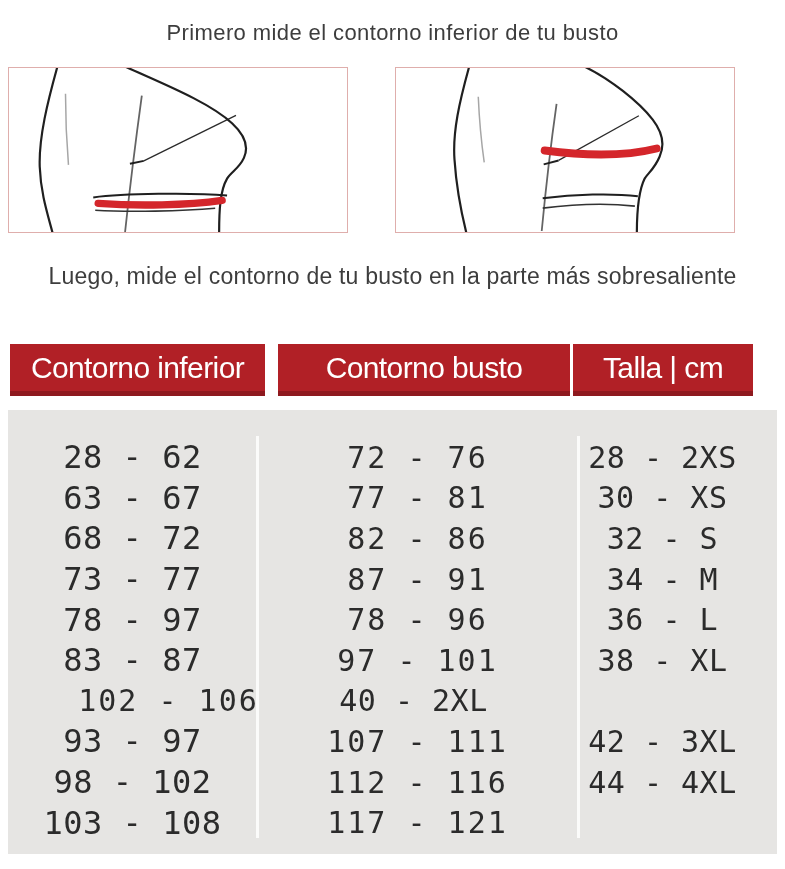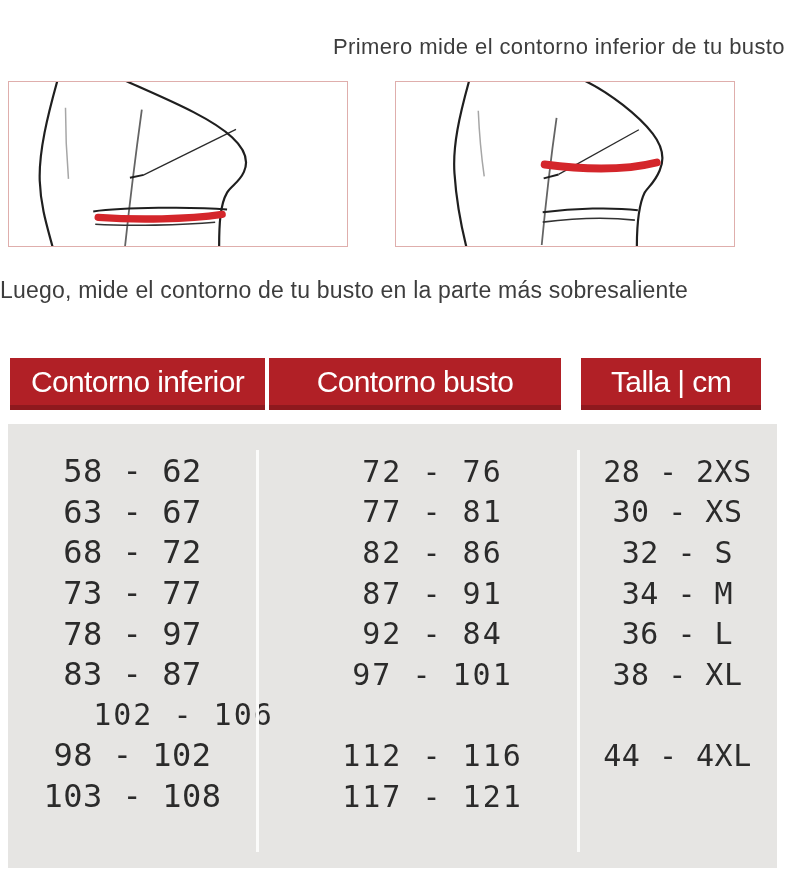--- a/index.html
+++ b/index.html
@@ -2,57 +2,57 @@
 <html><head>
 <meta charset="utf-8">
 <style>
   html,body{margin:0;padding:0;background:#ffffff;}
   body{
     width:785px;height:869px;overflow:hidden;position:relative;
     font-family:"Liberation Sans", sans-serif;
     -webkit-font-smoothing:antialiased;
   }
   .title-top{
-    padding-top:32px;text-align:right;font-size:22px;line-height:30px;
+    padding-top:18px;text-align:center;font-size:22px;line-height:30px;
     color:#3d3d3d;letter-spacing:0.4px;font-weight:400;
   }
   .illus-row{display:flex;margin-top:19px;padding-left:8px;gap:47px;}
   .illus-box{
     width:338px;height:164px;border:1.5px solid #dfaeac;background:#ffffff;
   }
   .illus-box svg{display:block;width:100%;height:100%;}
   .title-bottom{
-    margin-top:28px;font-size:23px;line-height:30px;
+    margin-top:28px;text-align:center;font-size:23px;line-height:30px;
     color:#3d3d3d;letter-spacing:0.2px;font-weight:400;
   }
   .headers{display:flex;margin-top:53px;margin-left:10px;}
   .hdr{
     height:47px;background:#b12026;border-bottom:5px solid #8e191e;
     color:#ffffff;display:flex;align-items:center;justify-content:center;
     font-size:30px;letter-spacing:-0.6px;font-weight:400;white-space:nowrap;
   }
   .hdr-1{width:255px;}
-  .hdr-2{width:292px;margin-left:4px;}
-  .hdr-3{width:180px;margin-left:20px;}
+  .hdr-2{width:292px;margin-left:13px;}
+  .hdr-3{width:180px;margin-left:3px;}
   .table-body{
     position:relative;margin-top:14px;margin-left:8px;width:769px;height:444px;
     background:#e6e5e3;padding-top:27px;box-sizing:border-box;
   }
   .divider{
     position:absolute;top:26px;height:402px;width:2.5px;background:#fbfbfa;
   }
   .divider-1{left:248px;}
   .divider-2{left:569px;}
   .t-row{display:flex;height:40.6px;align-items:center;}
   .cell{
     font-family:"DejaVu Sans Mono", monospace;color:#2b2b2b;
     text-align:center;white-space:pre;
   }
   .cell-1{width:249px;font-size:32px;letter-spacing:0.5px;}
-  .cell-2{width:321px;font-size:30px;letter-spacing:2px;padding-left:15px;}
+  .cell-2{width:321px;font-size:30px;letter-spacing:2px;}
   .cell-3{width:169px;font-size:30px;letter-spacing:0.5px;}
 </style>
 </head>
 <body>
 
 <div class="title-top">Primero mide el contorno inferior de tu busto</div>
 
 <div class="illus-row">
 
   <div class="illus-box">
@@ -91,21 +91,21 @@
   <div class="hdr hdr-1">Contorno inferior</div>
   <div class="hdr hdr-2">Contorno busto</div>
   <div class="hdr hdr-3">Talla | cm</div>
 </div>
 
 <div class="table-body" id="table-body">
   <div class="divider divider-1"></div>
   <div class="divider divider-2"></div>
 
   <div class="t-row">
-    <div class="cell cell-1">58 - 62</div>
+    <div class="cell cell-1">28 - 62</div>
     <div class="cell cell-2">72 - 76</div>
     <div class="cell cell-3">28 - 2XS</div>
   </div>
 
   <div class="t-row">
     <div class="cell cell-1">63 - 67</div>
     <div class="cell cell-2">77 - 81</div>
     <div class="cell cell-3">30 - XS</div>
   </div>
 
@@ -116,34 +116,40 @@
   </div>
 
   <div class="t-row">
     <div class="cell cell-1">73 - 77</div>
     <div class="cell cell-2">87 - 91</div>
     <div class="cell cell-3">34 - M</div>
   </div>
 
   <div class="t-row">
     <div class="cell cell-1">78 - 97</div>
-    <div class="cell cell-2">92 - 84</div>
+    <div class="cell cell-2">78 - 96</div>
     <div class="cell cell-3">36 - L</div>
   </div>
 
   <div class="t-row">
     <div class="cell cell-1">83 - 87</div>
     <div class="cell cell-2">97 - 101</div>
     <div class="cell cell-3">38 - XL</div>
   </div>
 
   <div class="t-row">
     <div class="cell cell-2">102 - 106</div>
+    <div class="cell cell-3">40 - 2XL</div>
   </div>
 
+  <div class="t-row">
+    <div class="cell cell-1">93 - 97</div>
+    <div class="cell cell-2">107 - 111</div>
+    <div class="cell cell-3">42 - 3XL</div>
+  </div>
 
   <div class="t-row">
     <div class="cell cell-1">98 - 102</div>
     <div class="cell cell-2">112 - 116</div>
     <div class="cell cell-3">44 - 4XL</div>
   </div>
 
   <div class="t-row">
     <div class="cell cell-1">103 - 108</div>
     <div class="cell cell-2">117 - 121</div>

